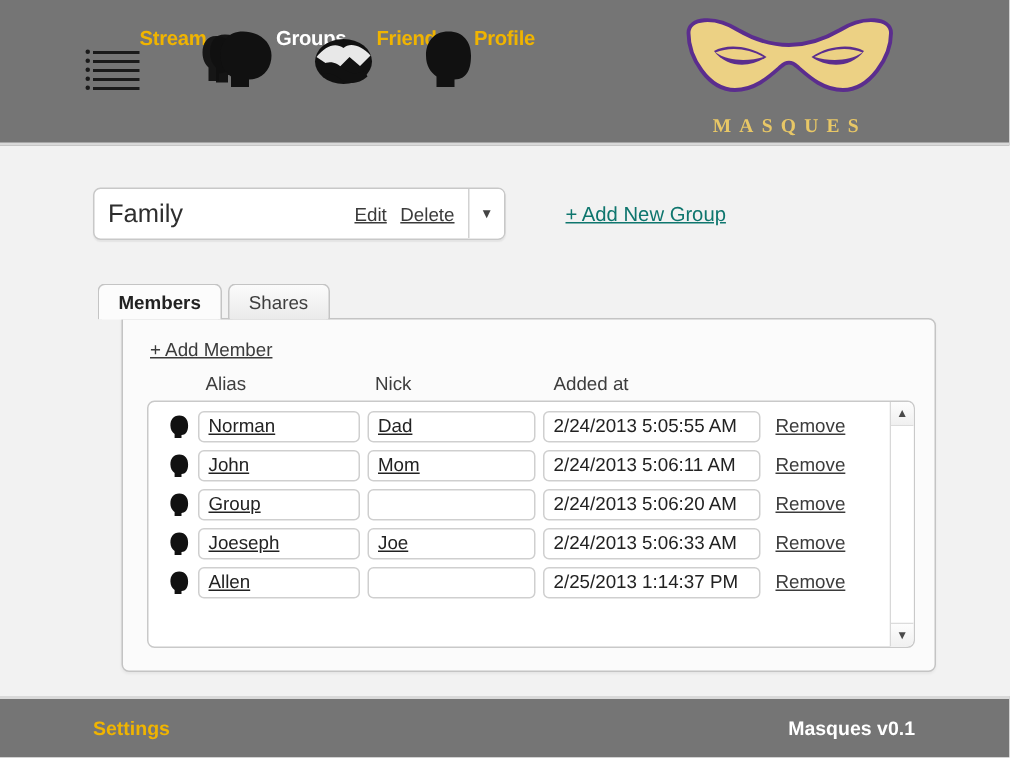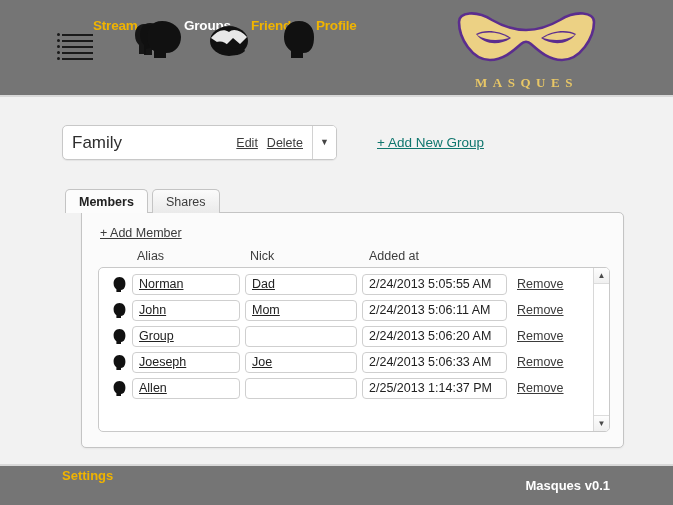--- a/index.html
+++ b/index.html
@@ -194,21 +194,21 @@
   .sb-arrow { font-size: 8px; color: #4a4a4a; line-height: 1; }
   .sb-track { flex: 1 1 auto; background: #ffffff; cursor: pointer; }
 
   
   .footer {
     position: absolute; left: 0; bottom: 0; width: 673px; height: 41px;
     background: #757575;
     border-top: 2px solid #d9d9d9;
   }
   .footer-left {
-    position: absolute; left: 62px; top: 2px;
+    position: absolute; left: 62px; top: 12px;
     font-size: 13px; font-weight: bold; color: #f0b400;
     text-decoration: none; cursor: pointer;
   }
   .footer-right {
     position: absolute; right: 63px; top: 12px;
     font-size: 13px; font-weight: bold; color: #ffffff;
   }
 </style>
 </head>
 <body>

